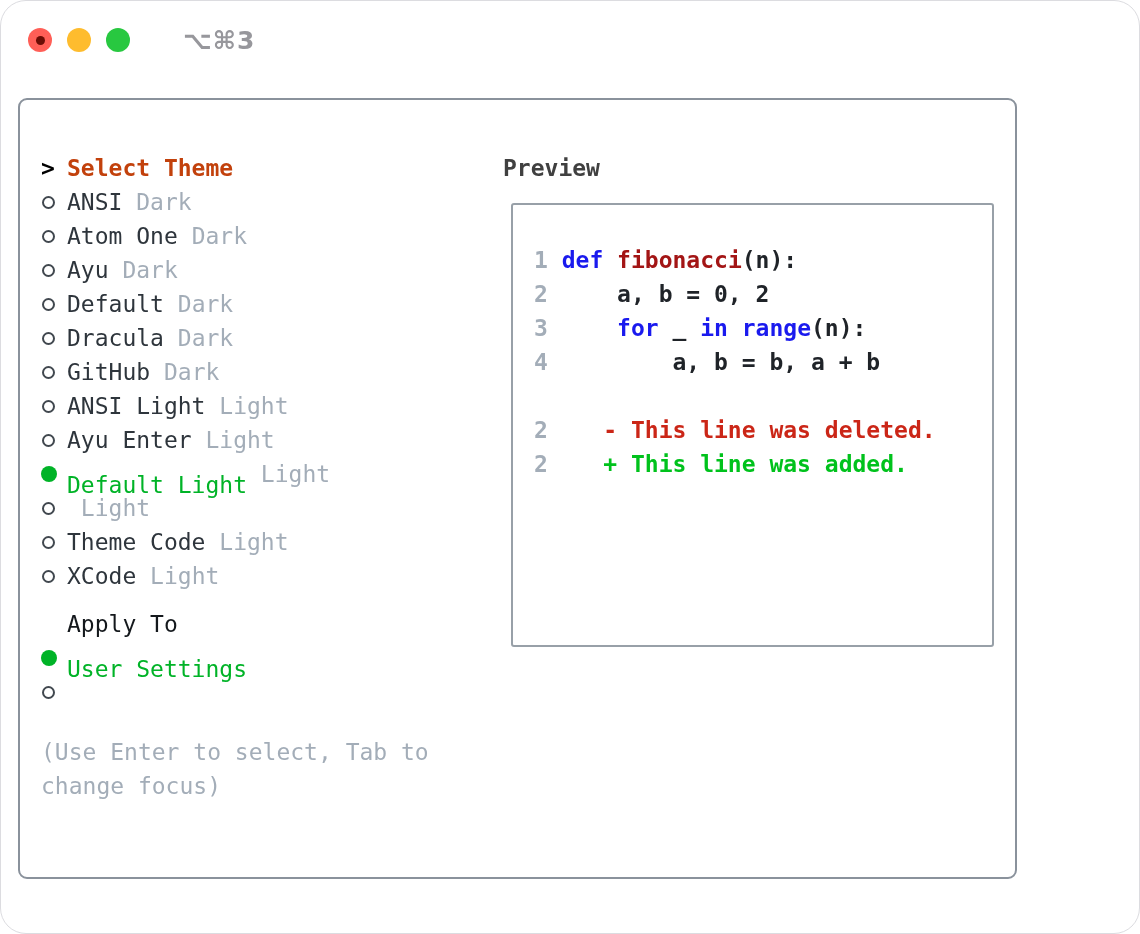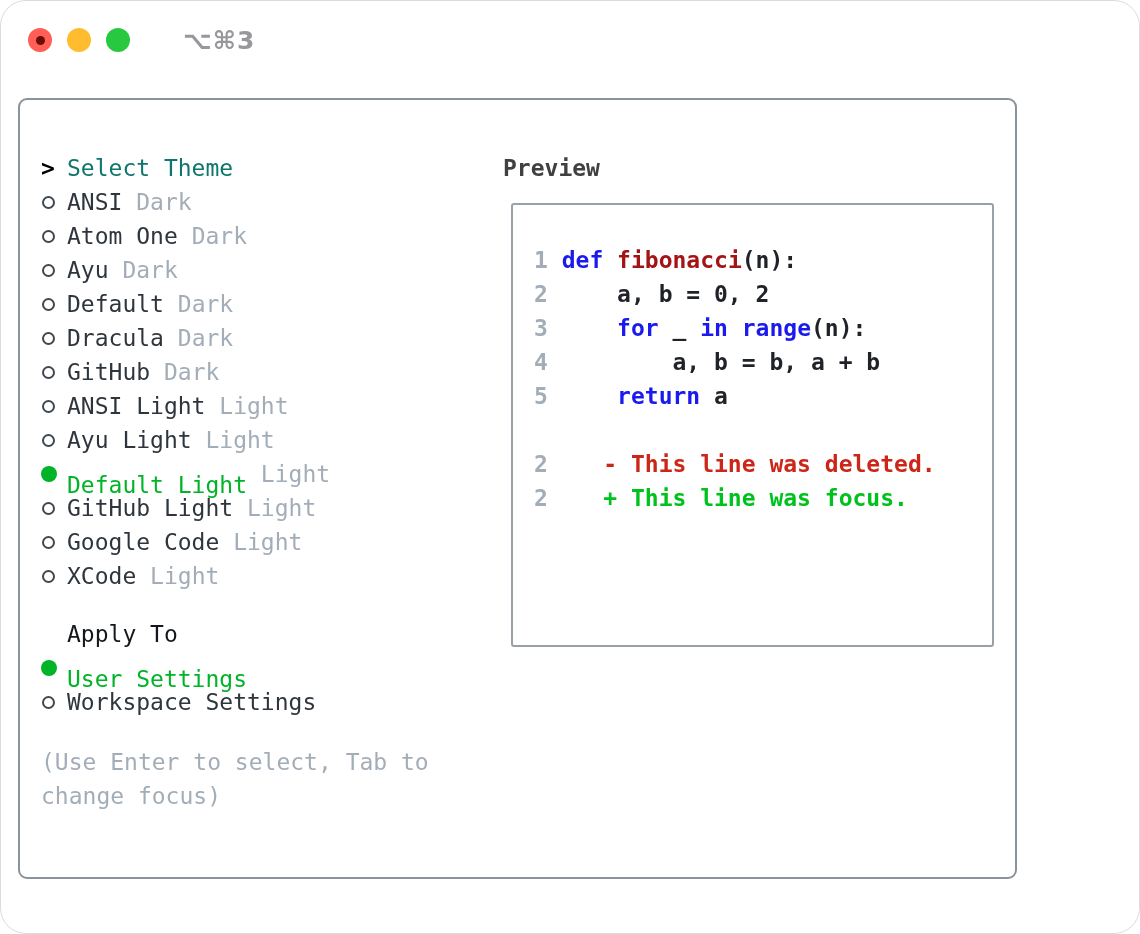--- a/index.html
+++ b/index.html
@@ -37,22 +37,22 @@
     border: 2px solid var(--panel-border, #8a929c); border-radius: 9px;
     background: #ffffff;
   }
 
   
   .left-col { position: absolute; left: 21px; top: 51px; width: 455px; }
   .row { height: 34px; display: flex; align-items: center; white-space: pre; }
   .cell { width: 26px; flex: none; display: flex; align-items: center; }
   .row, .hint, .pline, .preview-heading { font-size: 23px; }
   .prompt { color: #000; font-weight: bold; font-size: 23px; }
-  .header-text { font-weight: normal; color: #0f766e; }
-  .apply-title { margin-top: 24px; }
+  .header-text { font-weight: bold; color: #c2410c; }
+  .apply-title { margin-top: 14px; }
   .apply-title .header-text { font-weight: normal; color: #14181c; }
   .dot {
     width: 13px; height: 13px; border: 2px solid #41484f; border-radius: 50%;
     flex: none; margin-left: 1px;
   }
   .dot.filled {
     width: 16px; height: 16px; border: none; margin-left: 0;
     background: var(--accent-green, #00b327);
   }
   .t-name { color: var(--text-dark, #2e353c); }
@@ -105,49 +105,48 @@
       </div>
 
       <div id="theme-list">
           <div class="row"><span class="cell"><span class="dot"></span></span><span class="t-name">ANSI</span><span class="t-variant">Dark</span></div>
           <div class="row"><span class="cell"><span class="dot"></span></span><span class="t-name">Atom One</span><span class="t-variant">Dark</span></div>
           <div class="row"><span class="cell"><span class="dot"></span></span><span class="t-name">Ayu</span><span class="t-variant">Dark</span></div>
           <div class="row"><span class="cell"><span class="dot"></span></span><span class="t-name">Default</span><span class="t-variant">Dark</span></div>
           <div class="row"><span class="cell"><span class="dot"></span></span><span class="t-name">Dracula</span><span class="t-variant">Dark</span></div>
           <div class="row"><span class="cell"><span class="dot"></span></span><span class="t-name">GitHub</span><span class="t-variant">Dark</span></div>
           <div class="row"><span class="cell"><span class="dot"></span></span><span class="t-name">ANSI Light</span><span class="t-variant">Light</span></div>
-          <div class="row"><span class="cell"><span class="dot"></span></span><span class="t-name">Ayu Light</span><span class="t-variant">Light</span></div>
+          <div class="row"><span class="cell"><span class="dot"></span></span><span class="t-name">Ayu Enter</span><span class="t-variant">Light</span></div>
           <div class="row selected"><span class="cell"><span class="dot filled"></span></span><span class="t-name">Default Light</span><span class="t-variant">Light</span></div>
-          <div class="row"><span class="cell"><span class="dot"></span></span><span class="t-name">GitHub Light</span><span class="t-variant">Light</span></div>
-          <div class="row"><span class="cell"><span class="dot"></span></span><span class="t-name">Google Code</span><span class="t-variant">Light</span></div>
+          <div class="row"><span class="cell"><span class="dot"></span></span><span class="t-variant">Light</span></div>
+          <div class="row"><span class="cell"><span class="dot"></span></span><span class="t-name">Theme Code</span><span class="t-variant">Light</span></div>
           <div class="row"><span class="cell"><span class="dot"></span></span><span class="t-name">XCode</span><span class="t-variant">Light</span></div>
         </div>
 
       <div class="row apply-title">
         <span class="cell"></span>
         <span class="header-text">Apply To</span>
       </div>
 
       <div id="apply-list">
           <div class="row selected"><span class="cell"><span class="dot filled"></span></span><span class="t-name">User Settings</span></div>
-          <div class="row"><span class="cell"><span class="dot"></span></span><span class="t-name">Workspace Settings</span></div>
+          <div class="row"><span class="cell"><span class="dot"></span></span></div>
         </div>
 
       <div class="hint">(Use Enter to select, Tab to change focus)</div>
     </div>
 
     <div class="preview-heading">Preview</div>
 
     <div class="preview-box">
       <div id="preview-lines">
           <div class="pline"><span class="ln">1 </span><span class="kw">def</span><span class="pl"> </span><span class="fn">fibonacci</span><span class="pl">(n):</span></div>
           <div class="pline"><span class="ln">2 </span><span class="pl">    a, b = 0, 2</span></div>
           <div class="pline"><span class="ln">3 </span><span class="pl">    </span><span class="kw">for</span><span class="pl"> _ </span><span class="kw">in</span><span class="pl"> </span><span class="kw">range</span><span class="pl">(n):</span></div>
           <div class="pline"><span class="ln">4 </span><span class="pl">        a, b = b, a + b</span></div>
-          <div class="pline"><span class="ln">5 </span><span class="pl">    </span><span class="kw">return</span><span class="pl"> a</span></div>
           <div class="pline"></div>
           <div class="pline"><span class="ln">2 </span><span class="del">   - This line was deleted.</span></div>
-          <div class="pline"><span class="ln">2 </span><span class="add">   + This line was focus.</span></div>
+          <div class="pline"><span class="ln">2 </span><span class="add">   + This line was added.</span></div>
         </div>
     </div>
 
   </div>
 </div>
 
 </body></html>

